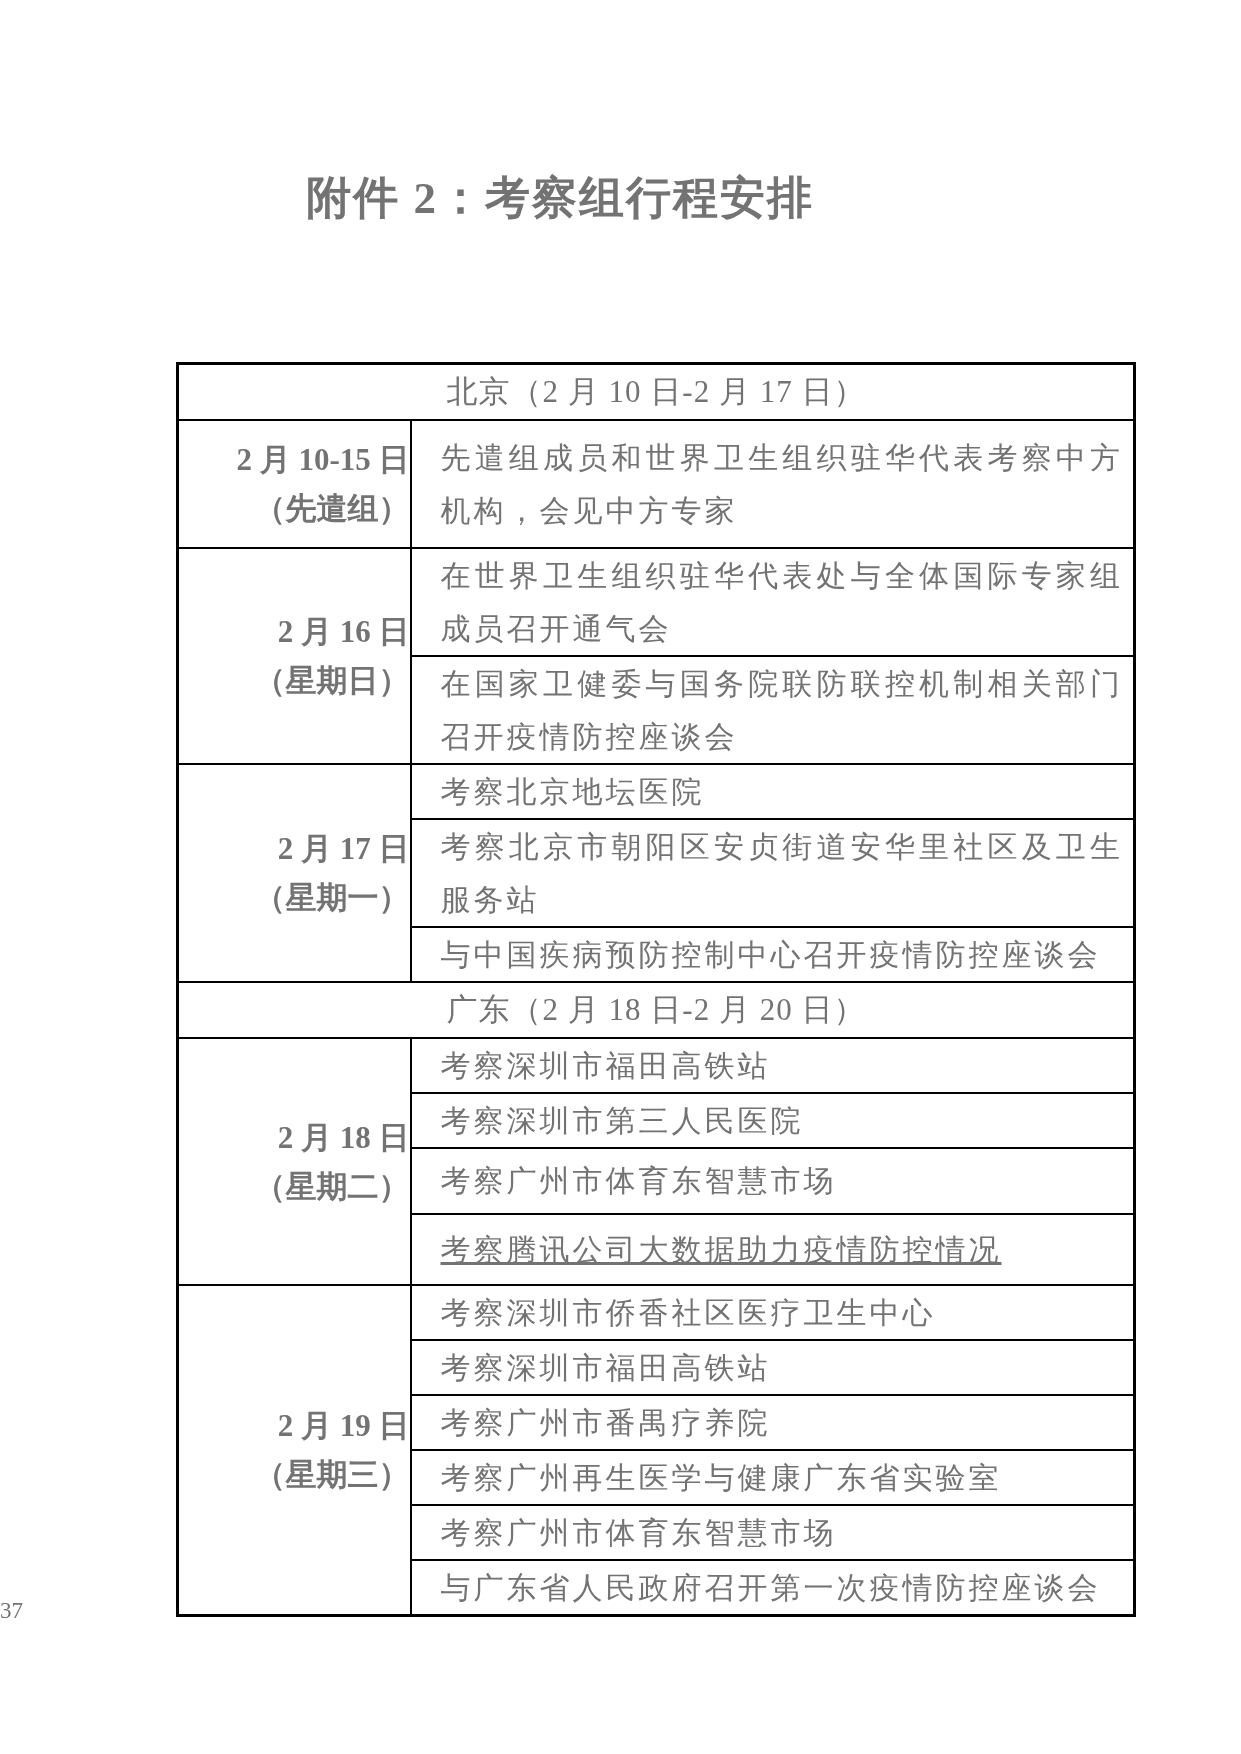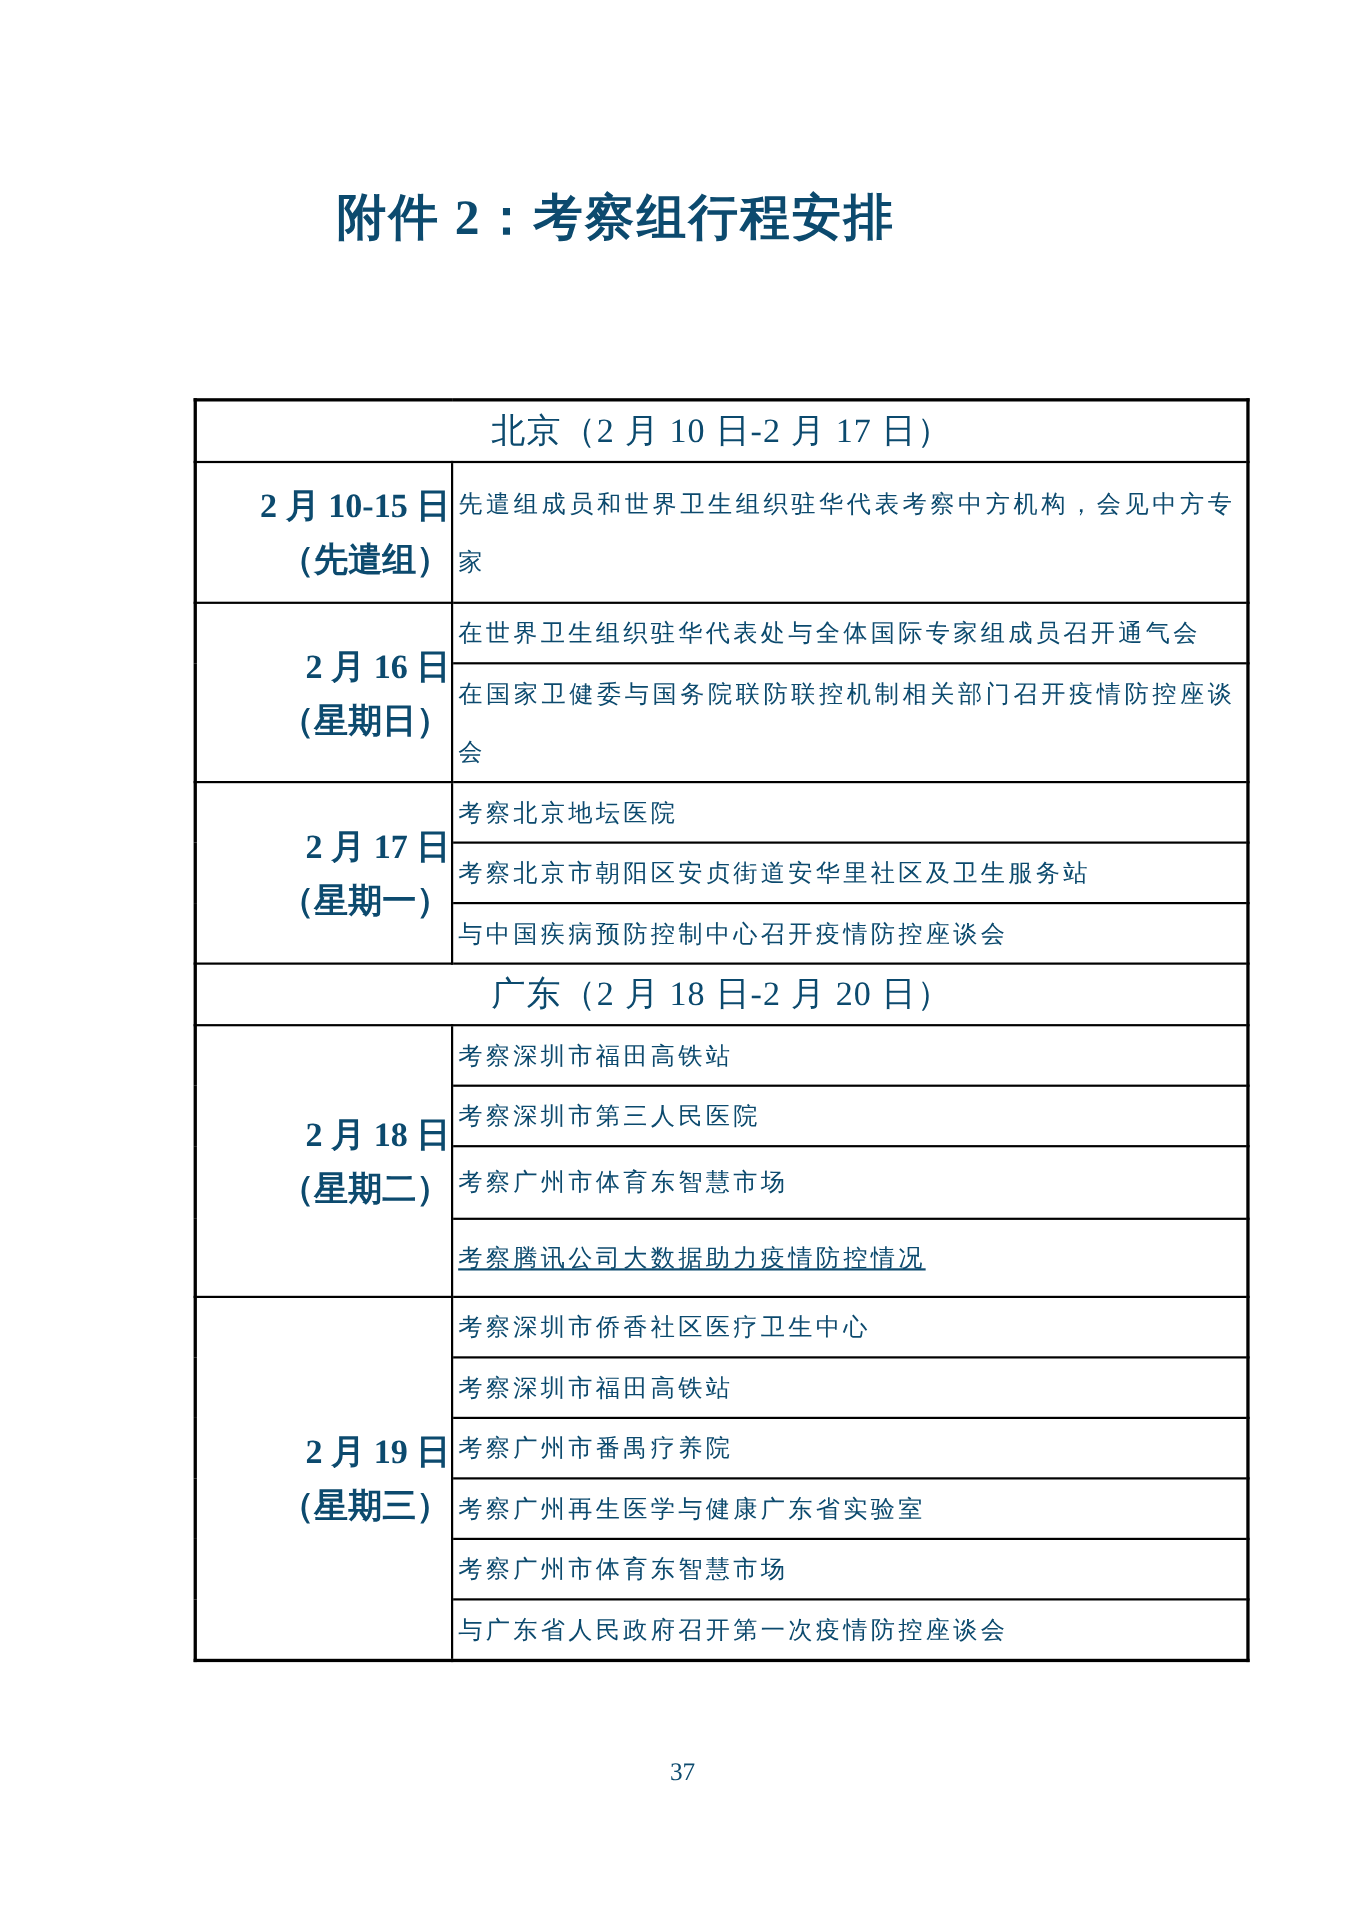--- a/index.html
+++ b/index.html
@@ -1,21 +1,21 @@
 <!DOCTYPE html>
 <html><head>
 <meta charset="utf-8">
 <style>
   html, body { margin: 0; padding: 0; background: #ffffff; }
   .page {
     position: relative;
     width: 1241px;
     height: 1754px;
     background: #ffffff;
-    color: #0c4a6e;
+    color: #737373;
     font-family: "Liberation Serif", "DejaVu Serif", serif;
     overflow: hidden;
   }
   .title {
     position: absolute;
     top: 168px;
     left: 0;
     width: 1120px;
     margin: 0;
     text-align: center;
@@ -47,36 +47,36 @@
     text-align: right;
     vertical-align: middle;
     font-weight: 700;
     font-size: 31px;
     line-height: 49px;
     white-space: nowrap;
     padding: 0;
   }
   .dl { display: block; }
   td.act {
-    font-size: 22px;
+    font-size: 30px;
     line-height: 53px;
     letter-spacing: 3px;
     text-align: justify;
     vertical-align: middle;
-    padding: 0 10px 0 5px;
+    padding: 0 10px 0 29px;
   }
   td.pad1 { padding-top: 10px; padding-bottom: 10px; }
   td.h64  { padding-top: 5px;  padding-bottom: 6px; }
   td.h69  { padding-top: 8px;  padding-bottom: 8px; text-decoration: underline; }
   .pageno {
     position: absolute;
     top: 1598px;
     left: 0;
     width: 1241px;
-    text-align: center;
+    text-align: left;
     font-size: 23px;
   }
 </style>
 </head>
 <body>
 
 <div class="page">
 
   <h1 class="title">附件 2：考察组行程安排</h1>
 

